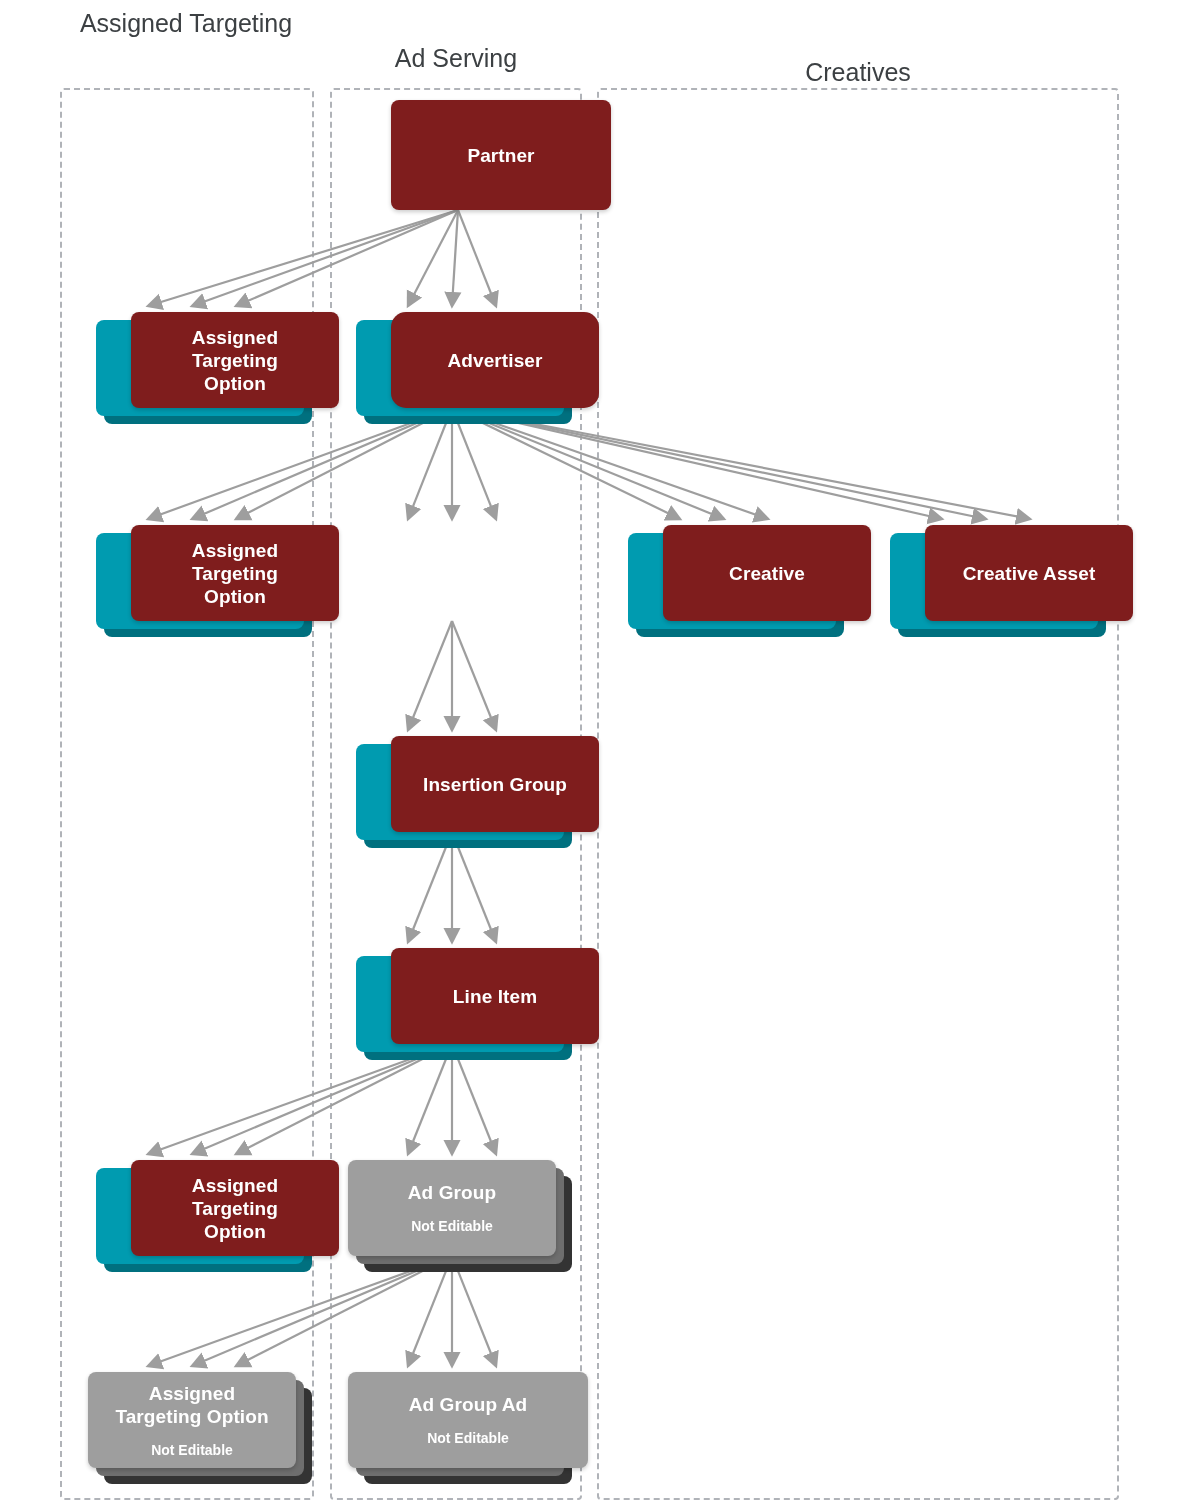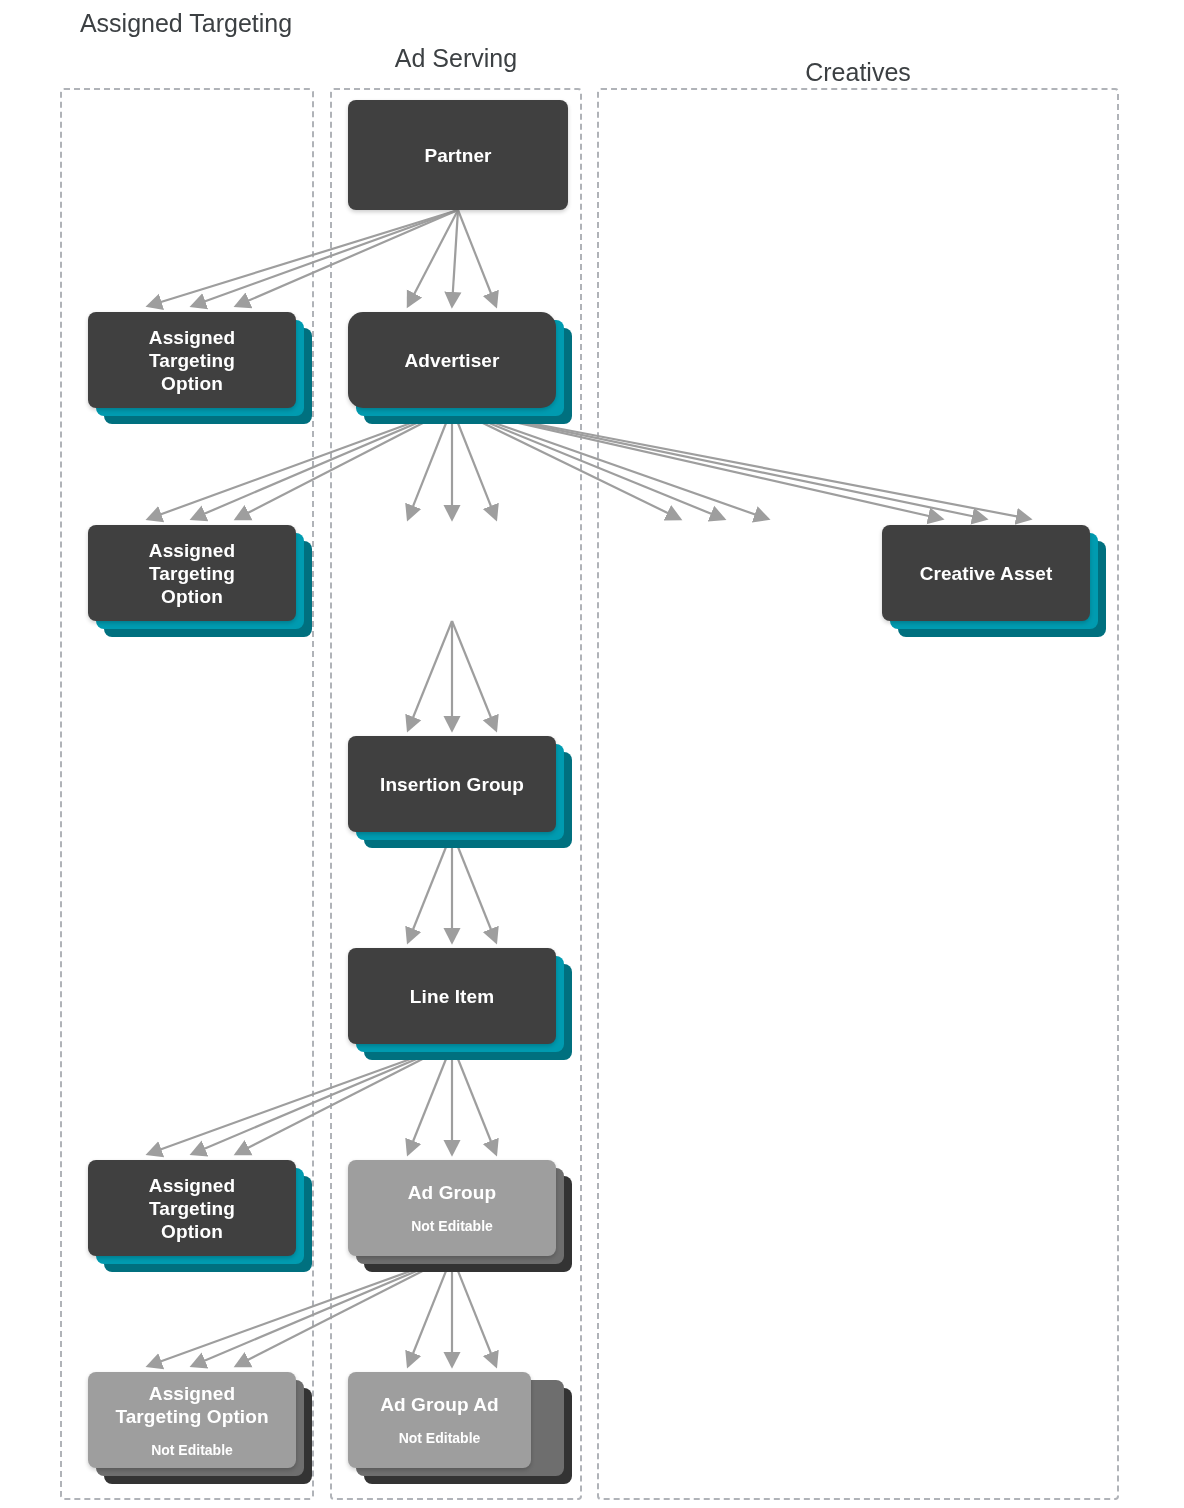--- a/index.html
+++ b/index.html
@@ -78,21 +78,21 @@
     white-space: pre-line;
   }
   .node .subtitle {
     font-weight: bold;
     font-size: 14px;
     line-height: 17px;
     margin-top: 14px;
   }
 
   
-  .teal .front { background: #404040; }
+  .teal .front { background: #7f1d1d; margin-left: 43px; }
   .teal .l2    { background: #009bb0; }
   .teal .l3    { background: #00707f; }
 
   
   .gray .front { background: #9e9e9e; }
   .gray .l2    { background: #6e6e6e; }
   .gray .l3    { background: #333333; }
 
   .softshadow {
     box-shadow: 0 2px 4px rgba(0,0,0,0.20);
@@ -186,20 +186,27 @@
     <div class="layer l3" style="left:16px; top:16px; width:208px; height:96px;"></div>
     <div class="layer l2" style="left:8px; top:8px; width:208px; height:96px;"></div>
     <div class="front softshadow" style="width:208px; height:96px;">
       <div class="title">Assigned
 Targeting
 Option</div>
     </div>
   </div>
 
 
+  <div class="node teal" style="left:620px; top:525px; width:208px; height:96px;">
+    <div class="layer l3" style="left:16px; top:16px; width:208px; height:96px;"></div>
+    <div class="layer l2" style="left:8px; top:8px; width:208px; height:96px;"></div>
+    <div class="front softshadow" style="width:208px; height:96px;">
+      <div class="title">Creative</div>
+    </div>
+  </div>
 
   <div class="node teal" style="left:882px; top:525px; width:208px; height:116px;">
     <div class="layer l3" style="left:16px; top:16px; width:208px; height:96px;"></div>
     <div class="layer l2" style="left:8px; top:8px; width:208px; height:96px;"></div>
     <div class="front softshadow" style="width:208px; height:96px;">
       <div class="title">Creative Asset</div>
     </div>
   </div>
 
   <div class="node teal" style="left:348px; top:736px; width:208px; height:96px;">
@@ -243,19 +250,19 @@
     <div class="front softshadow" style="width:208px; height:96px;">
       <div class="title">Assigned
 Targeting Option</div>
       <div class="subtitle">Not Editable</div>
     </div>
   </div>
 
   <div class="node gray" style="left:348px; top:1372px; width:208px; height:96px;">
     <div class="layer l3" style="left:16px; top:16px; width:208px; height:96px;"></div>
     <div class="layer l2" style="left:8px; top:8px; width:208px; height:96px;"></div>
-    <div class="front softshadow" style="width:183px; height:96px;">
+    <div class="front softshadow" style="width:240px; height:96px;">
       <div class="title">Ad Group Ad</div>
       <div class="subtitle">Not Editable</div>
     </div>
   </div>
 
 </div>
 
 </body></html>

